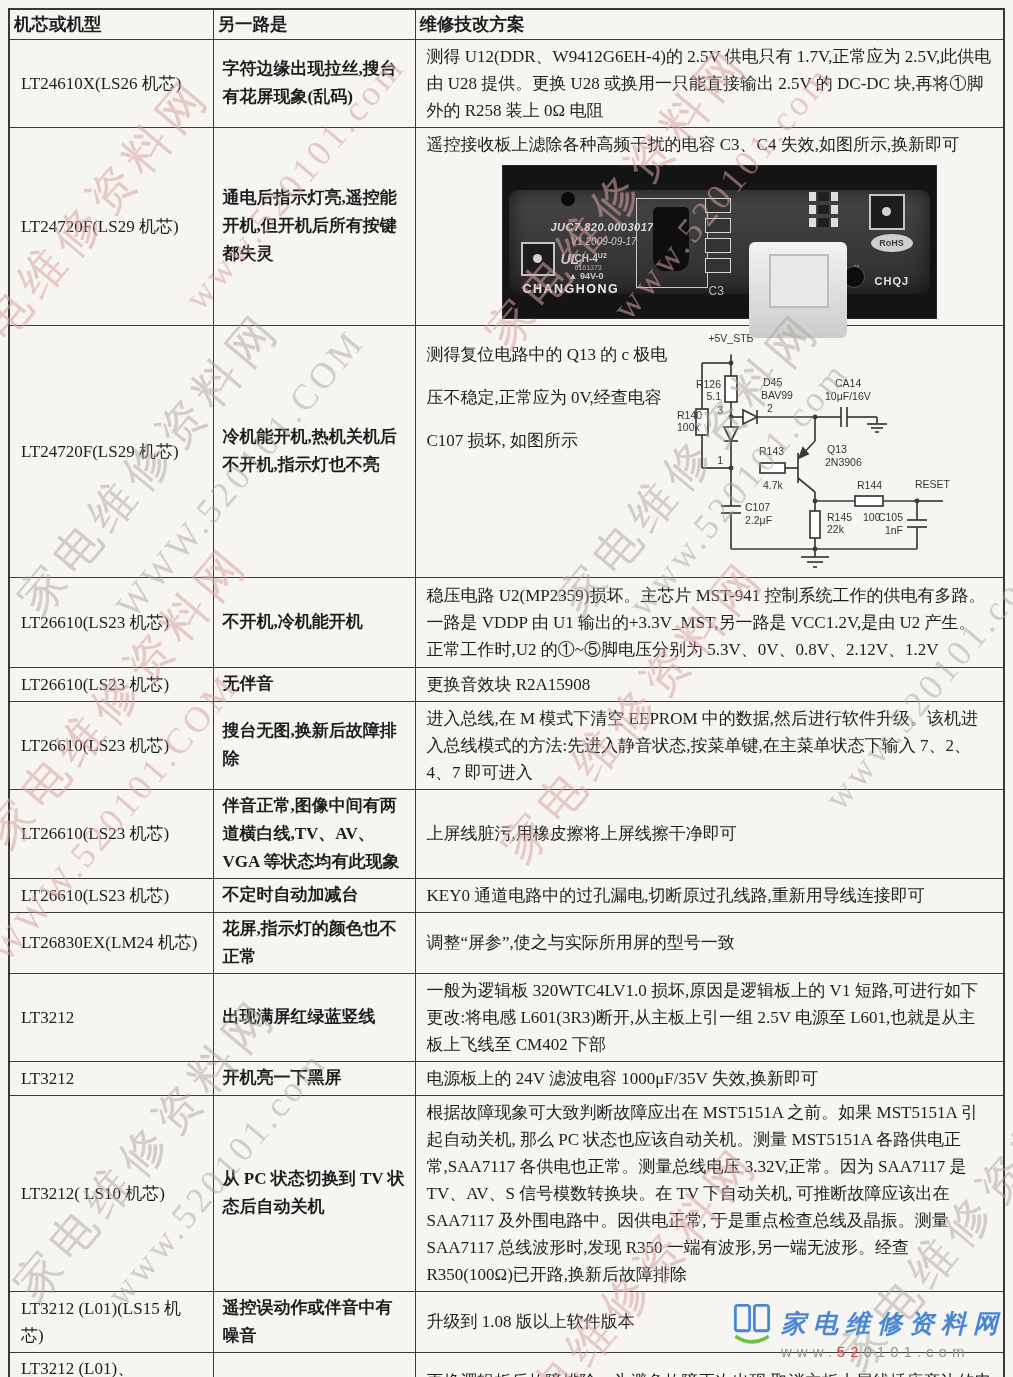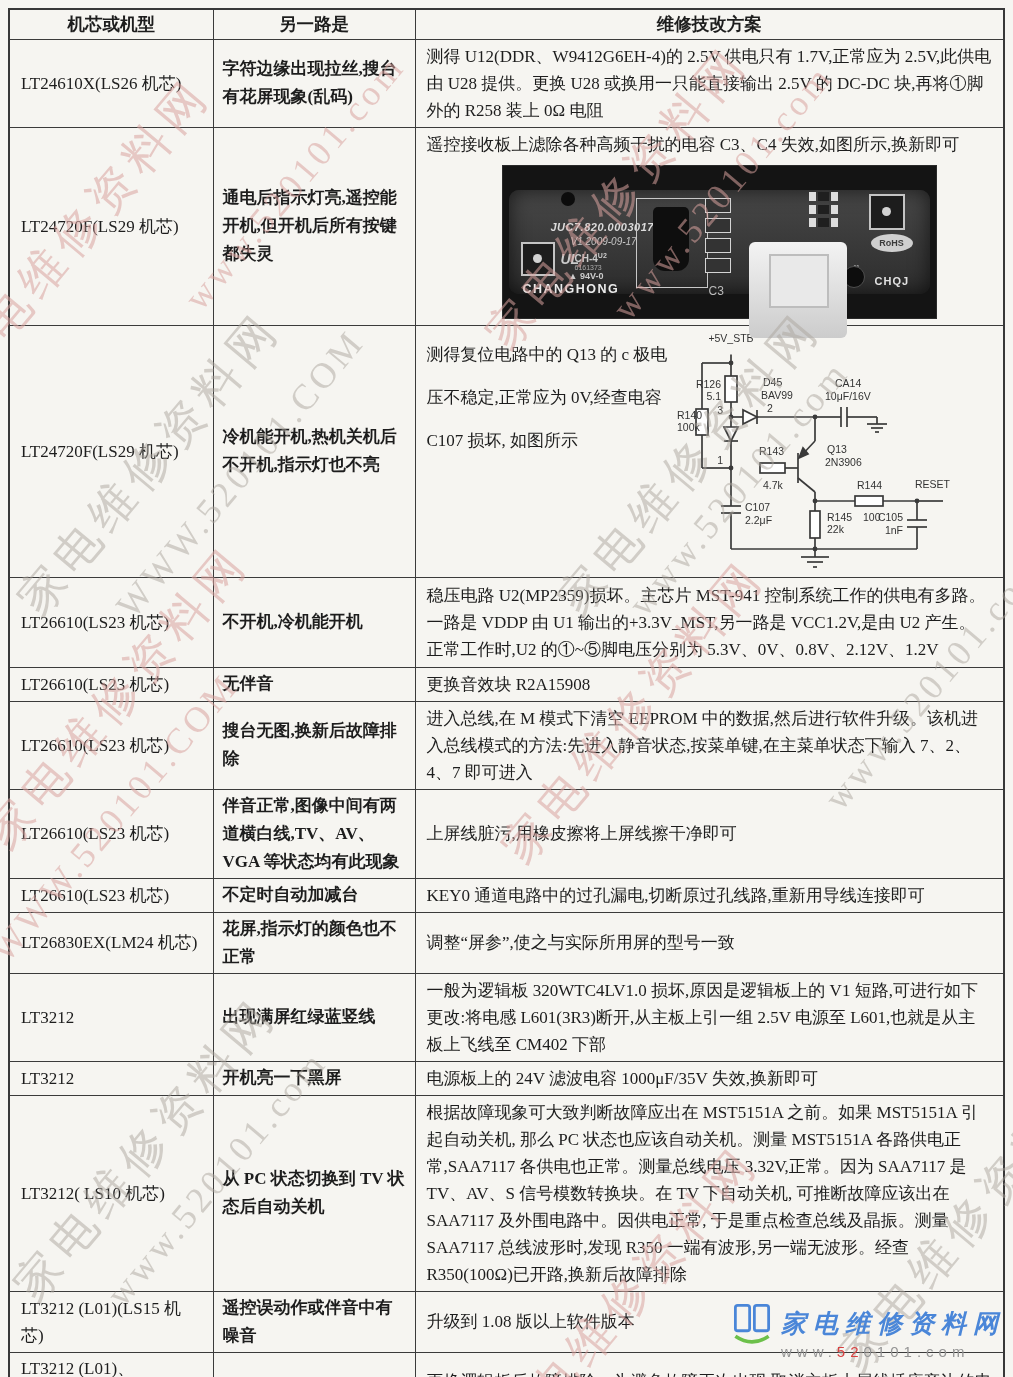--- a/index.html
+++ b/index.html
@@ -8,21 +8,21 @@
     background:#f6f5f1;color:#1d1d1d;
     font-family:"Liberation Serif","DejaVu Serif",serif;
   }
   .page{position:absolute;inset:0;}
   table.repair{
     position:absolute;left:8px;top:8px;width:997px;
     border-collapse:collapse;table-layout:fixed;
     border:2px solid #383838;background:transparent;
   }
   th,td{border:1.6px solid #3b3b3b;padding:2px 9px;font-size:17px;vertical-align:middle;}
-  th{font-weight:bold;text-align:center;font-size:17.5px;padding:2px 4px;}
+  th{font-weight:bold;text-align:left;font-size:17.5px;padding:2px 4px;}
   td.model{line-height:27px;padding-left:11px;}
   td.sym{line-height:28px;font-weight:bold;}
   td.sol{line-height:27px;padding:3px 11px;}
   td.top{vertical-align:top;}
   .r3wrap{display:flex;align-items:flex-start;}
   .r3text{width:250px;flex:0 0 250px;line-height:43px;padding-top:4px;}
   .schem{flex:0 0 auto;margin-top:2px;}
   .schem text{font-family:"Liberation Sans","DejaVu Sans",sans-serif;font-size:10.5px;fill:#333;}
   .schem line,.schem rect,.schem polygon,.schem path{stroke:#3a3a3a;stroke-width:1.7;}
   .schem rect{fill:#ffffff;}

